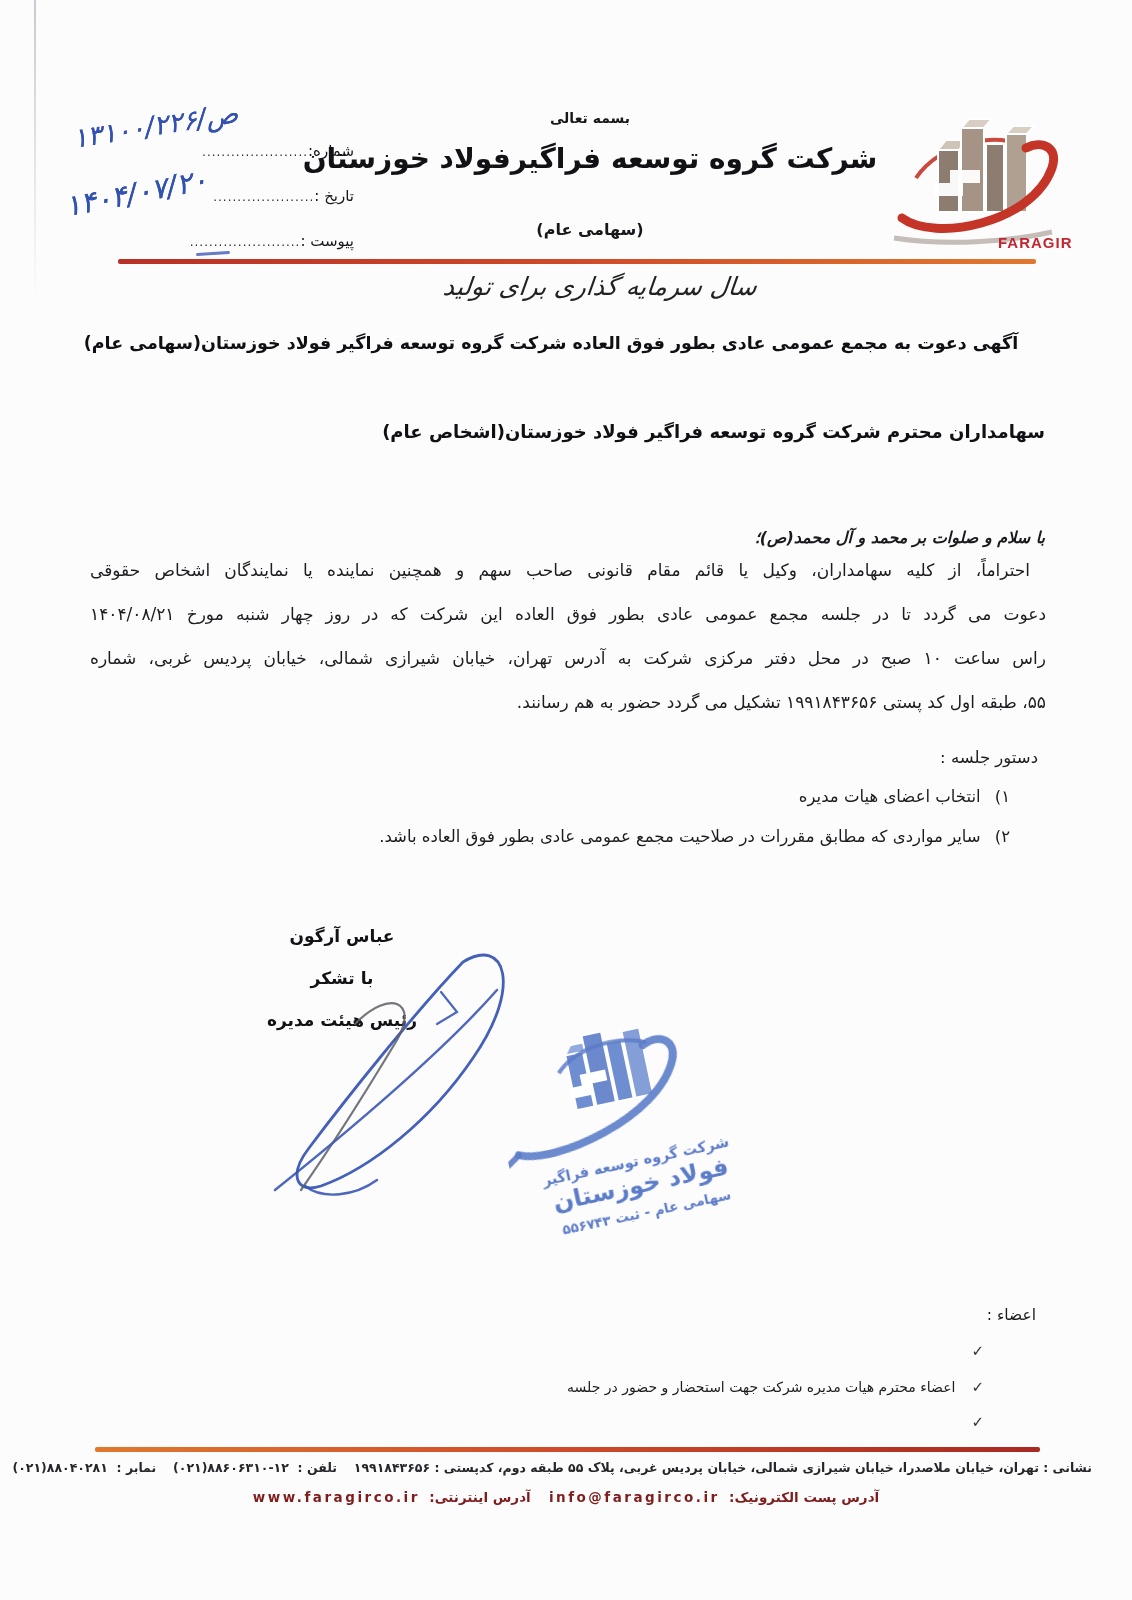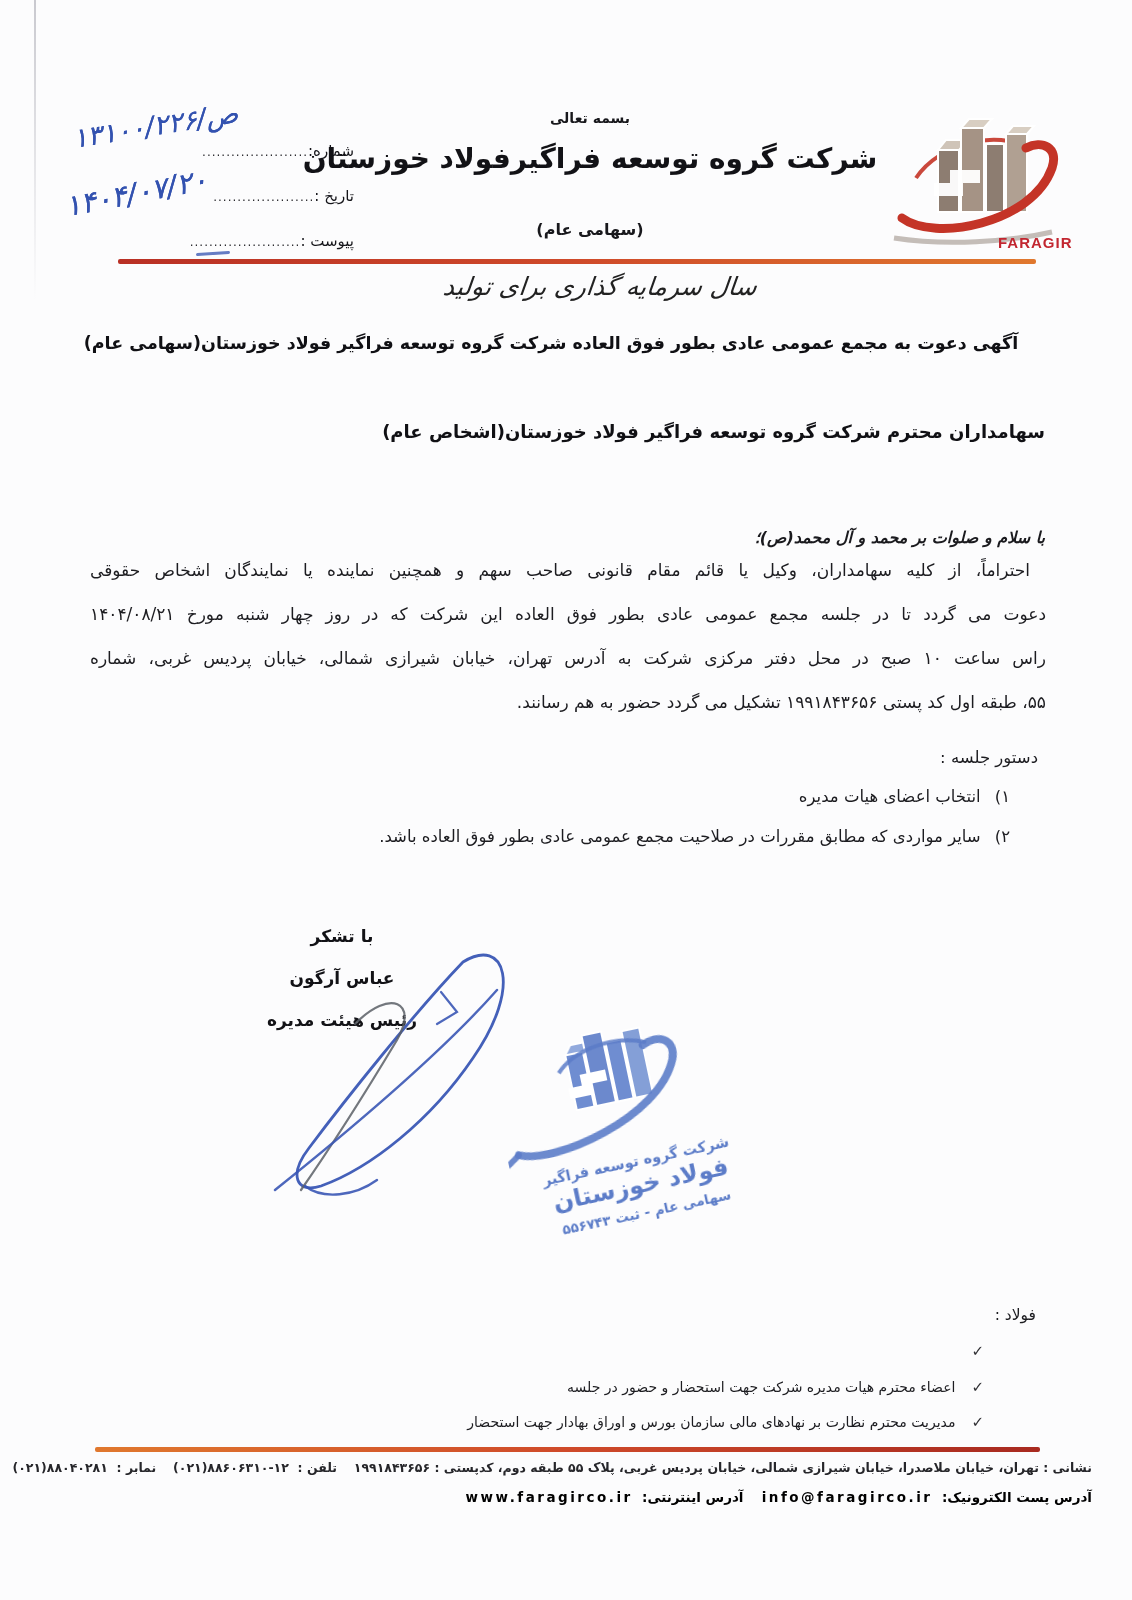--- a/index.html
+++ b/index.html
@@ -62,21 +62,21 @@
   }
   .stamp-line1{font-size:14.5px;font-weight:bold;letter-spacing:.5px;white-space:nowrap;}
   .stamp-line2{font-size:24px;font-weight:bold;letter-spacing:2px;white-space:nowrap;margin-top:2px;}
   .stamp-line3{font-size:13.5px;font-weight:bold;letter-spacing:1px;white-space:nowrap;margin-top:6px;}
   
   .cc-head{font-size:15.5px;color:#1c1c20;}
   .cc-item{display:flex;direction:rtl;gap:16px;align-items:baseline;font-size:14px;color:#1c1c20;white-space:nowrap;}
   .cc-check{font-size:15px;color:#2e2e32;}
   
   .footer-address{font-size:12.5px;font-weight:bold;text-align:center;color:#26262a;white-space:nowrap;}
-  .footer-links{font-size:13.5px;font-weight:bold;color:#000000;white-space:nowrap;}
+  .footer-links{font-size:13.5px;font-weight:bold;text-align:center;color:#7f1d1d;white-space:nowrap;}
   .latin{letter-spacing:2.5px;font-weight:bold;}
 </style>
 </head>
 <body>
 
 <div class="paper"></div>
 <div class="page-edge"></div>
 
 <div class="abs" style="left:76px;top:142px;">
   <div class="meta-row" style="margin-bottom:27px;">
@@ -141,22 +141,22 @@
 <div class="abs agenda-item" style="right:122px;top:787px;">
   <span>۱)</span>
   <span>انتخاب اعضای هیات مدیره</span>
 </div>
 <div class="abs agenda-item" style="right:122px;top:827px;">
   <span>۲)</span>
   <span>سایر مواردی که مطابق مقررات در صلاحیت مجمع عمومی عادی بطور فوق العاده باشد.</span>
 </div>
 
 <div class="abs thanks-block rtl" style="left:232px;top:915px;width:220px;">
+  <div>عباس آرگون</div>
   <div>با تشکر</div>
-  <div>عباس آرگون</div>
   <div>رئیس هیئت مدیره</div>
 </div>
 
 <svg class="abs" style="left:205px;top:928px;" width="330" height="290" viewBox="0 0 330 290">
   <g fill="none" stroke-linecap="round">
     <path d="M 258,34 C 300,8 318,58 268,130 C 226,192 166,240 116,258 C 90,266 84,246 104,220 C 140,172 210,84 258,34" stroke="#3a57b5" stroke-width="2.8" opacity="0.95"></path>
     <path d="M 150,96 C 185,60 214,74 192,112 C 168,152 128,216 96,262" stroke="#5a5f66" stroke-width="2.2" opacity="0.85"></path>
     <path d="M 70,262 C 130,214 232,130 292,62" stroke="#3a57b5" stroke-width="2.4" opacity="0.9"></path>
     <path d="M 100,258 C 118,272 150,268 172,252" stroke="#3a57b5" stroke-width="2.4" opacity="0.9"></path>
     <path d="M 236,64 L 252,84 L 232,96" stroke="#3a57b5" stroke-width="2.2" opacity="0.9"></path>
@@ -175,31 +175,30 @@
     </g>
     <path d="M 160,30 C 130,16 88,22 68,42" fill="none" stroke="#4f72c4" stroke-width="4" opacity="0.85"></path>
     <path d="M 12,114 C 46,130 158,106 182,52 C 190,32 172,24 156,32" fill="none" stroke="#4f72c4" stroke-width="8" stroke-linecap="round" opacity="0.9"></path>
     <path d="M 12,114 L -6,126" stroke="#4f72c4" stroke-width="6" stroke-linecap="round" opacity="0.9"></path>
   </svg>
   <div class="stamp-line1 rtl">شرکت گروه توسعه فراگیر</div>
   <div class="stamp-line2 rtl">فولاد خوزستان</div>
   <div class="stamp-line3 rtl">سهامی عام - ثبت ۵۵۶۷۴۳</div>
 </div>
 
-<div class="abs cc-head rtl" style="right:96px;top:1306px;">فولاد :</div>
+<div class="abs cc-head rtl" style="right:96px;top:1306px;">اعضاء :</div>
 <div class="abs cc-item" style="right:148px;top:1342px;">
   <span class="cc-check">✓</span>
 </div>
 <div class="abs cc-item" style="right:148px;top:1378px;">
   <span class="cc-check">✓</span>
   <span>اعضاء محترم هیات مدیره شرکت جهت استحضار و حضور در جلسه</span>
 </div>
 <div class="abs cc-item" style="right:148px;top:1413px;">
   <span class="cc-check">✓</span>
-  <span>مدیریت محترم نظارت بر نهادهای مالی سازمان بورس و اوراق بهادار جهت استحضار</span>
 </div>
 
 <div class="abs redline bottom" style="left:95px;top:1447px;width:945px;height:5px;"></div>
 <div class="abs footer-address rtl" style="left:40px;right:40px;top:1460px;">
   <span>نشانی : تهران، خیابان ملاصدرا، خیابان شیرازی شمالی، خیابان پردیس غربی، پلاک ۵۵ طبقه دوم، کدپستی : ۱۹۹۱۸۴۳۶۵۶</span> 
   <span>تلفن :</span>&nbsp;
   <span dir="ltr">(۰۲۱)۸۸۶۰۶۳۱۰-۱۲</span> 
   <span>نمابر :</span>&nbsp;
   <span dir="ltr">(۰۲۱)۸۸۰۴۰۲۸۱</span>
 </div>

